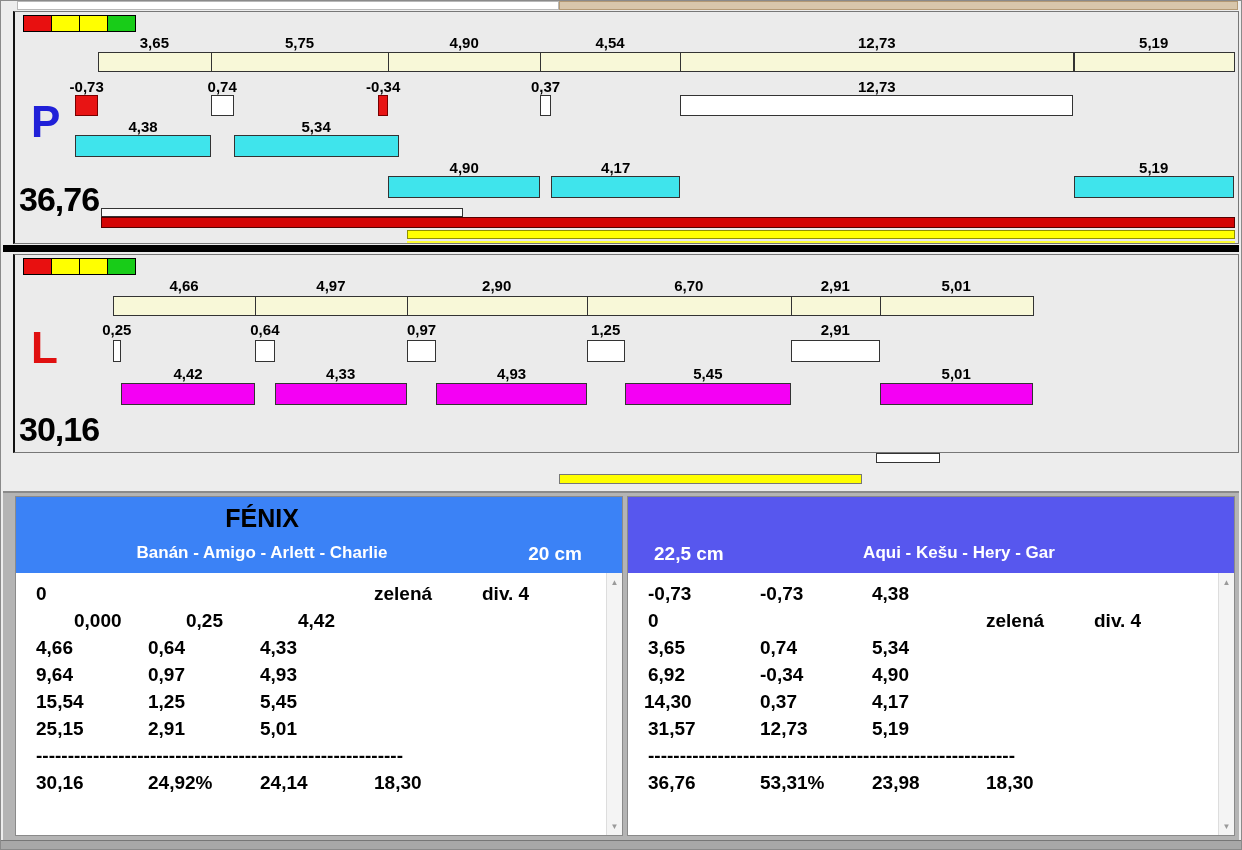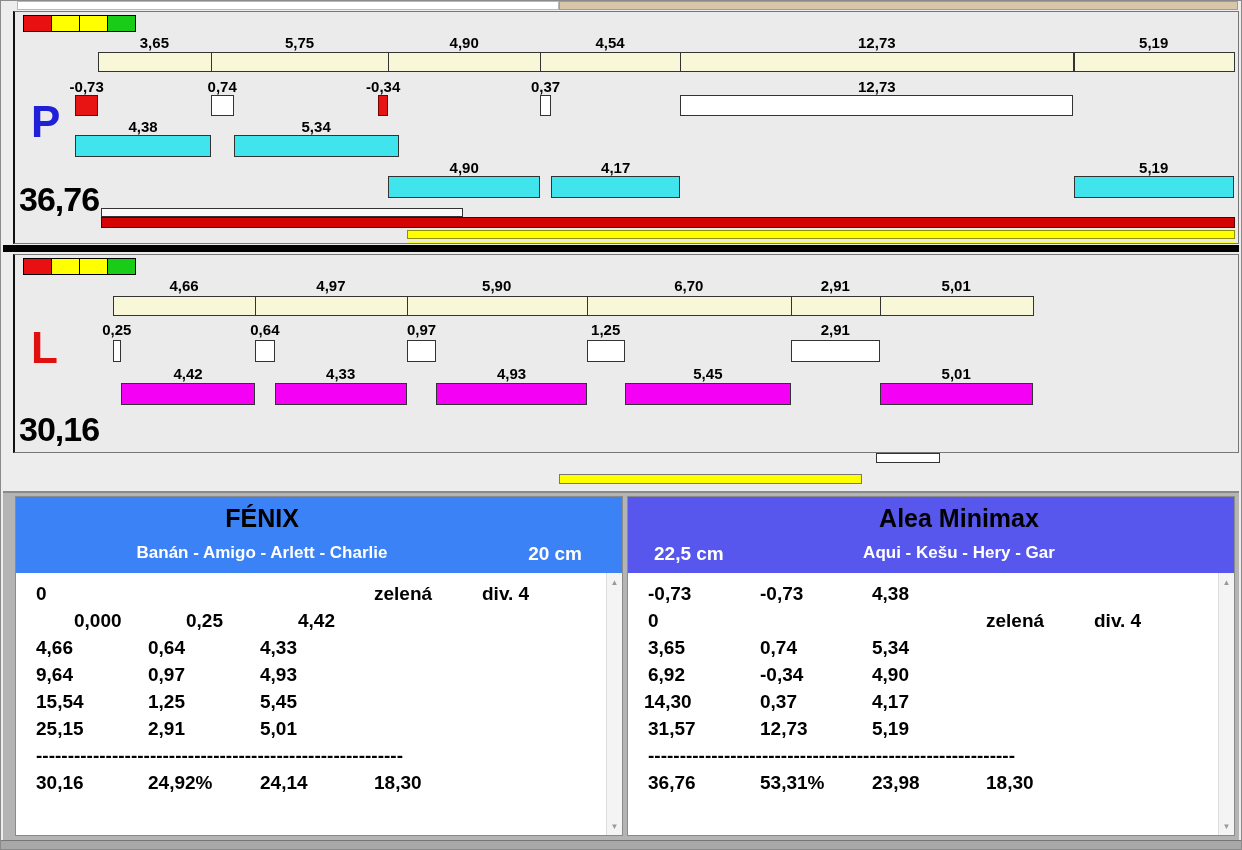--- a/index.html
+++ b/index.html
@@ -157,21 +157,21 @@
         <div class="ind" style="background: rgb(255, 255, 0);"></div>
         <div class="ind" style="background: rgb(255, 255, 0);"></div>
         <div class="ind" style="background: rgb(24, 204, 24);"></div>
       </div>
     <div class="lane-letter" style="color: rgb(224, 16, 16);">L</div>
     <div class="chart">
         <div class="bar-label" style="left: 98px; width: 142.13px; top: 23px;">4,66</div>
         <div class="bar seg" style="left: 98px; width: 143.13px; top: 41px; height: 20px;"></div>
         <div class="bar-label" style="left: 240.13px; width: 151.585px; top: 23px;">4,97</div>
         <div class="bar seg" style="left: 240.13px; width: 152.585px; top: 41px; height: 20px;"></div>
-        <div class="bar-label" style="left: 391.715px; width: 179.95px; top: 23px;">5,90</div>
+        <div class="bar-label" style="left: 391.715px; width: 179.95px; top: 23px;">2,90</div>
         <div class="bar seg" style="left: 391.715px; width: 180.95px; top: 41px; height: 20px;"></div>
         <div class="bar-label" style="left: 571.665px; width: 204.35px; top: 23px;">6,70</div>
         <div class="bar seg" style="left: 571.665px; width: 205.35px; top: 41px; height: 20px;"></div>
         <div class="bar-label" style="left: 776.015px; width: 88.755px; top: 23px;">2,91</div>
         <div class="bar seg" style="left: 776.015px; width: 89.755px; top: 41px; height: 20px;"></div>
         <div class="bar-label" style="left: 864.77px; width: 152.805px; top: 23px;">5,01</div>
         <div class="bar seg" style="left: 864.77px; width: 153.805px; top: 41px; height: 20px;"></div>
         <div class="bar-label" style="left: 98px; width: 7.625px; top: 67px;">0,25</div>
         <div class="bar chg" style="left: 98px; width: 7.625px; top: 85px; height: 22px;"></div>
         <div class="bar-label" style="left: 240.13px; width: 19.52px; top: 67px;">0,64</div>
@@ -251,21 +251,20 @@
           </div>
         <div class="scrollbar">
           <div class="sb-btn sb-up"></div>
           <div class="sb-btn sb-down"></div>
         </div>
       </div>
     </div>
 
     <div class="team team-right">
       <div class="team-header" style="background: rgb(87, 87, 238);">
-        <div class="team-title">Alea Minimax</div>
         <div class="team-dogs">Aqui - Kešu - Hery - Gar</div>
         <div class="team-height">22,5 cm</div>
       </div>
       <div class="team-body">
         <div class="rows-host">
             <div class="t-row" style="top: 10px;">
               <span class="t-cell" style="left: 6px;">-0,73</span>
               <span class="t-cell" style="left: 118px;">-0,73</span>
               <span class="t-cell" style="left: 230px;">4,38</span>
             </div>

